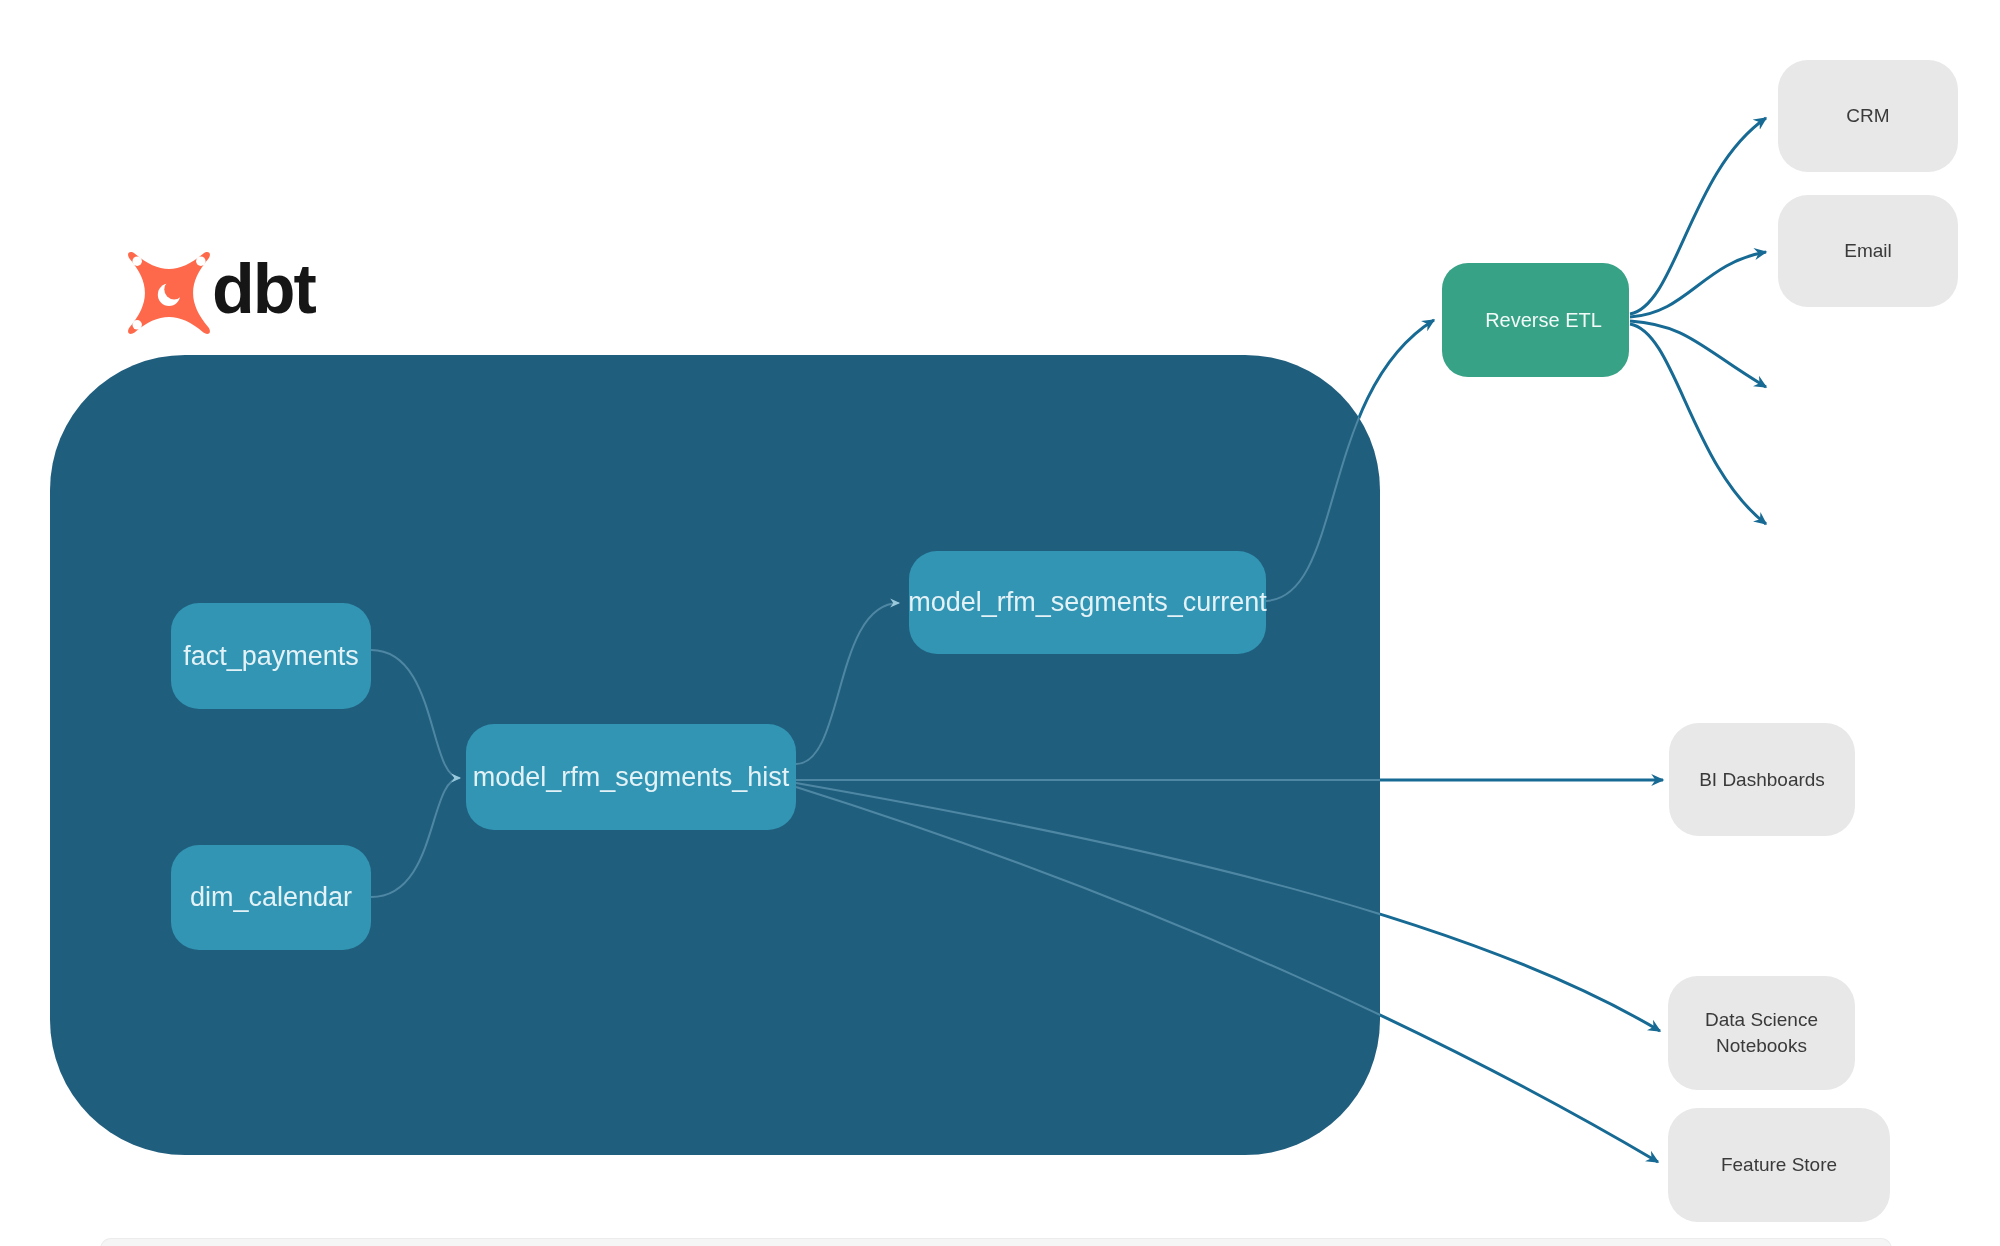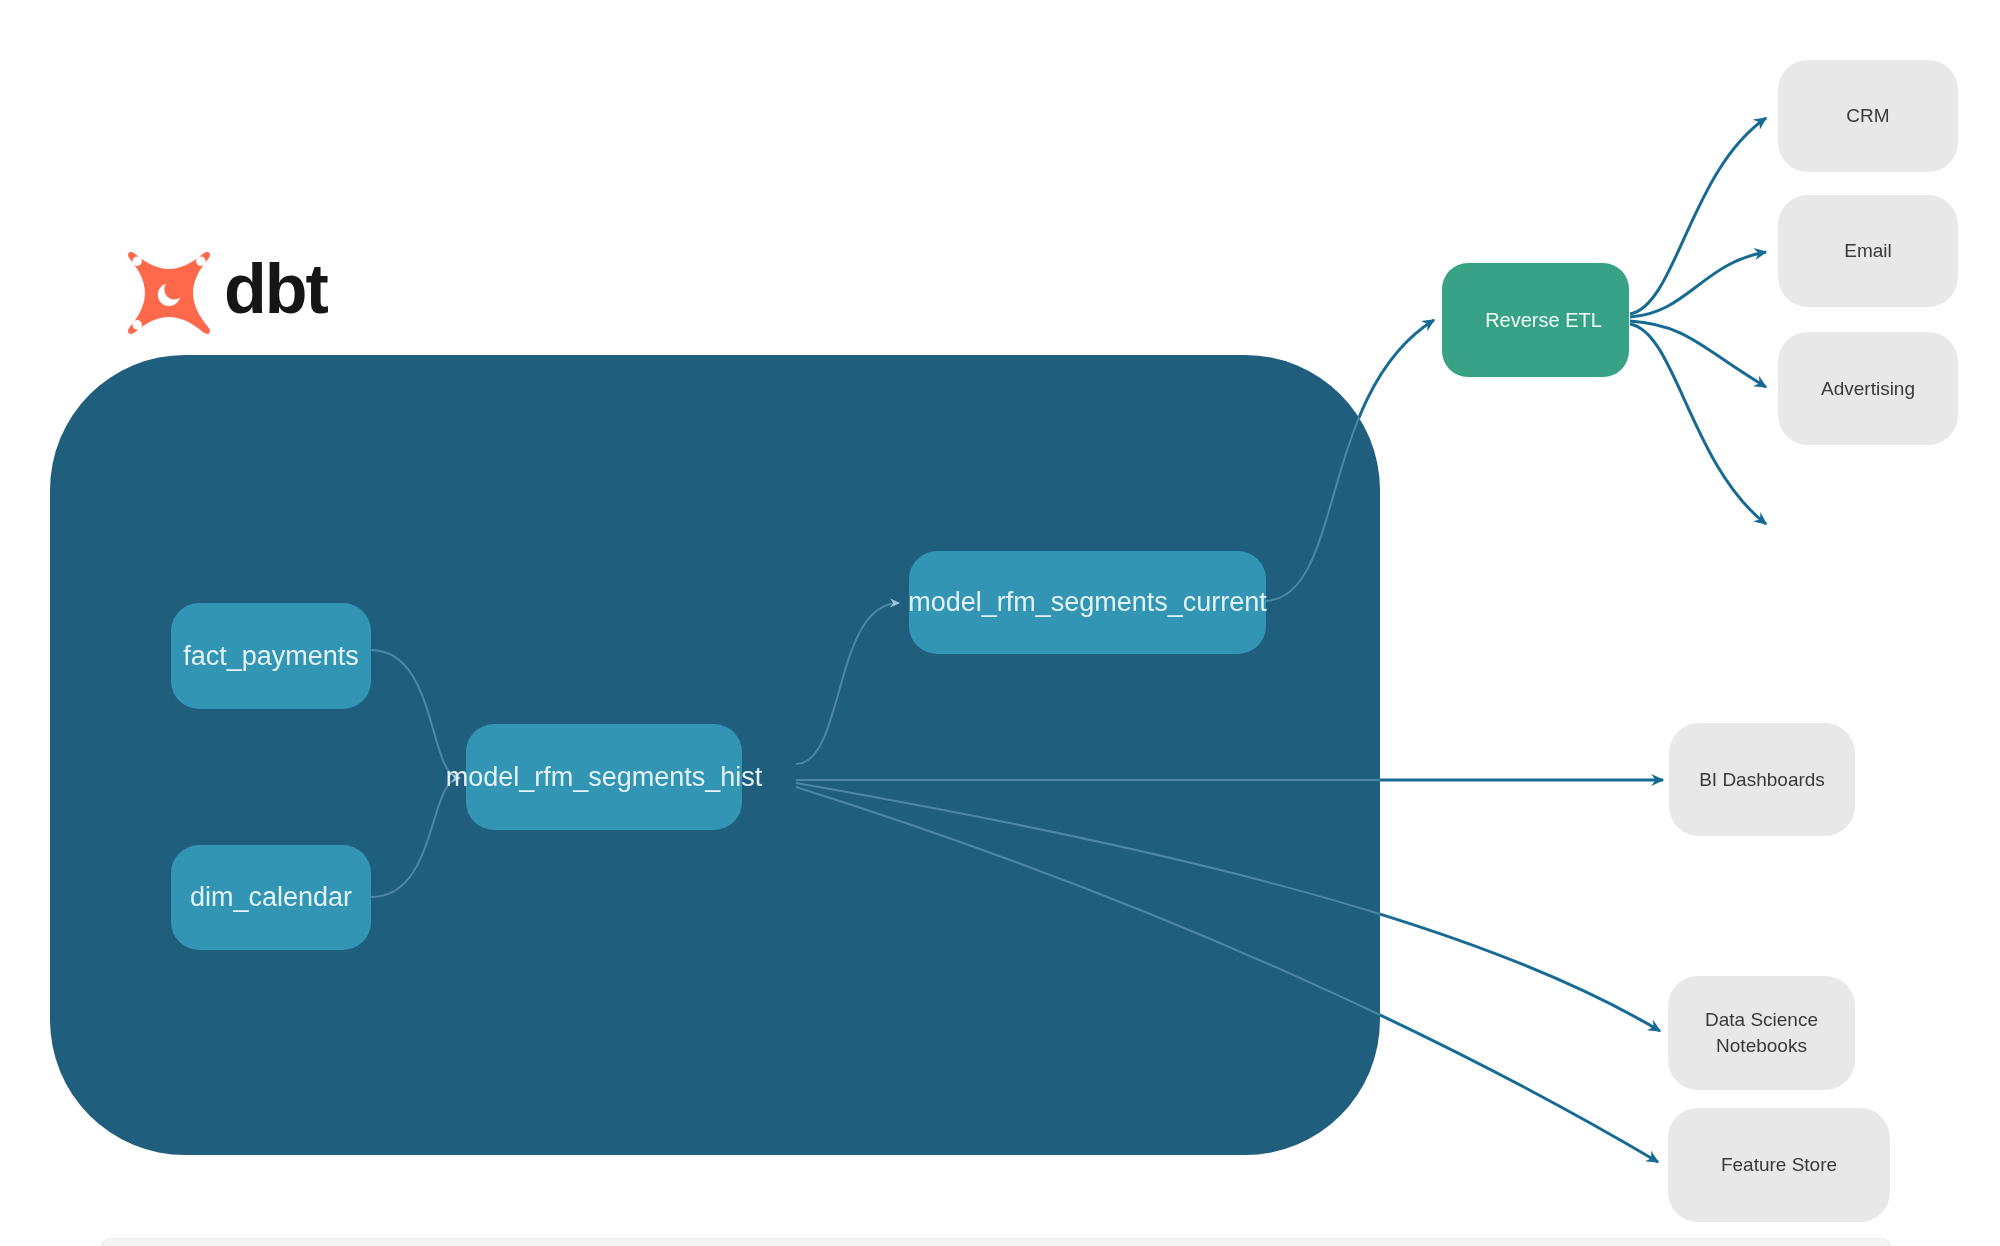--- a/index.html
+++ b/index.html
@@ -15,21 +15,20 @@
     overflow: hidden;
     background: #ffffff;
   }
   
   .logo {
     position: absolute;
     left: 126px;
     top: 250px;
     display: flex;
     align-items: center;
-    gap: 12px;
     z-index: 5;
   }
   .logo-icon { width: 86px; height: 86px; display: block; }
   .logo-text {
     font-size: 70px;
     font-weight: 800;
     color: #161616;
     letter-spacing: -2px;
     line-height: 1;
     transform: translateY(-4px);
@@ -157,40 +156,37 @@
       <path d="M1630,324 C1676,332 1690,465 1766,524" marker-end="url(#arrow-dark)"></path>
     </g>
   </svg>
 
   <div class="node node-model" style="left:171px; top:603px; width:200px; height:106px;">
     <span>fact_payments</span>
   </div>
   <div class="node node-model" style="left:171px; top:845px; width:200px; height:105px;">
     <span>dim_calendar</span>
   </div>
-  <div class="node node-model" style="left:466px; top:724px; width:276px; height:106px;">
+  <div class="node node-model" style="left:466px; top:724px; width:330px; height:106px;">
     <span>model_rfm_segments_hist</span>
   </div>
   <div class="node node-model" style="left:909px; top:551px; width:357px; height:103px;">
     <span>model_rfm_segments_current</span>
   </div>
 
   <div class="node node-green" style="left:1442px; top:263px; width:187px; height:114px;">
     <span>Reverse ETL</span>
   </div>
 
   <div class="node node-gray" style="left:1778px; top:60px; width:180px; height:112px;">
     <span>CRM</span>
   </div>
   <div class="node node-gray" style="left:1778px; top:195px; width:180px; height:112px;">
     <span>Email</span>
   </div>
-  <div class="node node-gray" style="left:1778px; top:332px; width:180px; height:113px;">
-    <span>Advertising</span>
-  </div>
   <div class="node node-gray" style="left:1669px; top:723px; width:186px; height:113px;">
     <span>BI Dashboards</span>
   </div>
   <div class="node node-gray" style="left:1668px; top:976px; width:187px; height:114px;">
     <span style="max-width:130px;">Data Science Notebooks</span>
   </div>
   <div class="node node-gray" style="left:1668px; top:1108px; width:222px; height:114px;">
     <span>Feature Store</span>
   </div>
 

